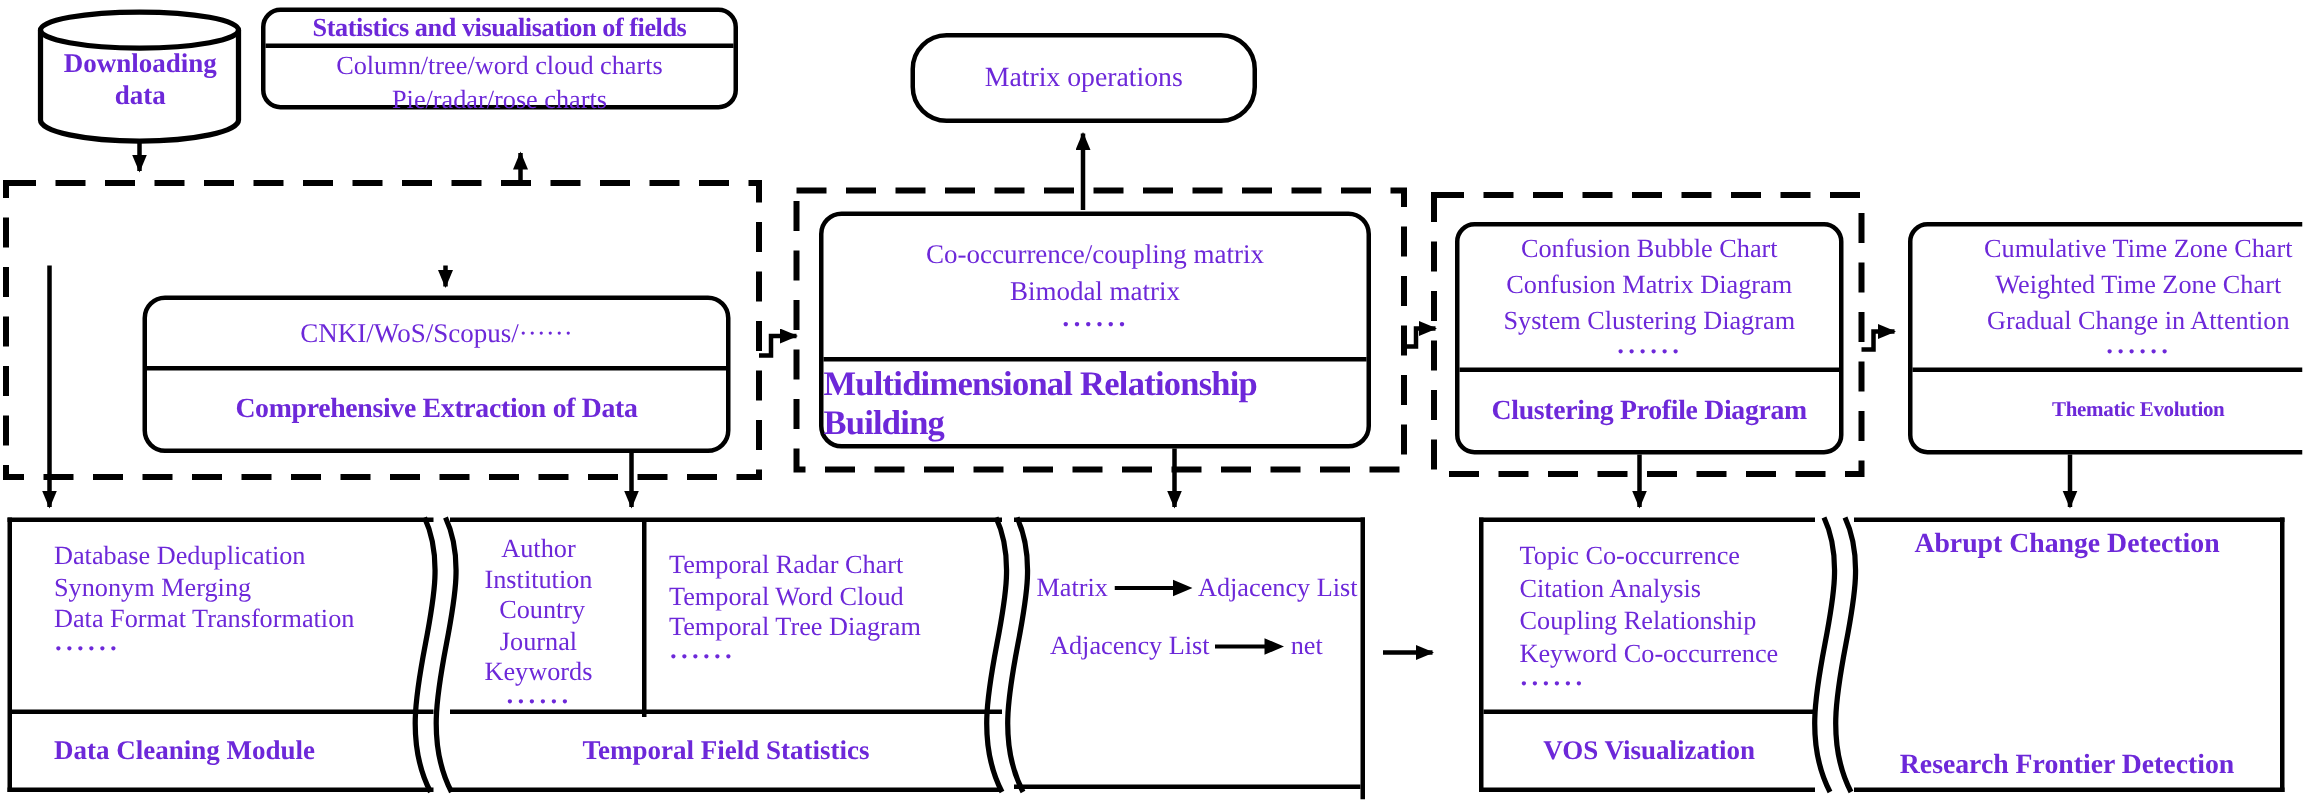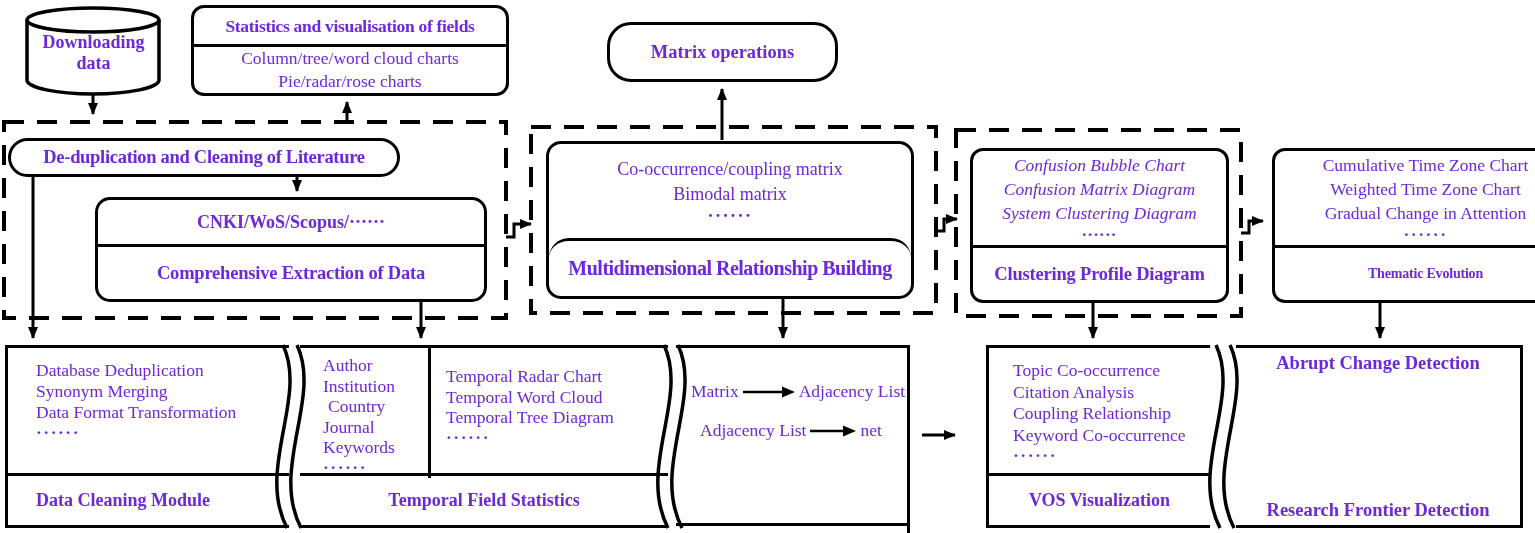--- a/index.html
+++ b/index.html
@@ -9,68 +9,67 @@
   }
   .abs{position:absolute;box-sizing:border-box;}
   .rbox{position:absolute;box-sizing:border-box;border:3.5px solid #000;border-radius:15px;
         background:transparent;display:flex;flex-direction:column;font-size:18px;}
   .rbody{flex:1;display:flex;flex-direction:column;align-items:center;justify-content:center;line-height:24px;}
   .rftr{border-top:3px solid #000;display:flex;align-items:center;justify-content:center;
         font-weight:700;letter-spacing:-0.2px;}
   .ln{white-space:nowrap;}
   .dots{font-weight:700;letter-spacing:1.5px;line-height:18px;}
   .pill{position:absolute;box-sizing:border-box;border:3.5px solid #000;border-radius:22px;
-        display:flex;align-items:center;justify-content:center;font-weight:700;white-space:nowrap;}
+        display:flex;align-items:center;justify-content:center;font-weight:400;white-space:nowrap;}
   .brect{position:absolute;box-sizing:border-box;border-top:3.5px solid #000;border-bottom:3.5px solid #000;}
   .bftr{position:absolute;left:0;right:0;bottom:0;height:49px;border-top:3px solid #000;
         display:flex;align-items:center;font-weight:700;font-size:18px;}
   .bftr.center{justify-content:center;}
   .items{position:absolute;font-size:17.5px;line-height:21px;white-space:nowrap;}
   .frow{position:absolute;display:flex;align-items:center;font-size:17.5px;white-space:nowrap;}
   .frow svg{margin:0 4px;}
   .cyl-label{position:absolute;text-align:center;font-weight:700;font-size:18px;line-height:21px;}
   svg.overlay{position:absolute;left:0;top:0;z-index:5;pointer-events:none;}
 </style>
 </head>
 <body>
 
 <div id="canvas">
 
   <div class="cyl-label" style="left:30px;top:32px;width:127px;">Downloading data</div>
 
-  <div class="rbox" style="left:191px;top:5px;width:318px;height:91px;border-radius:13px;text-align:center;">
+  <div class="rbox" style="left:174px;top:5px;width:318px;height:68px;border-radius:13px;text-align:center;">
     <div style="height:36px;border-bottom:3px solid #000;display:flex;align-items:center;justify-content:center;font-weight:700;font-size:17.5px;letter-spacing:-0.3px;white-space:nowrap;">Statistics and visualisation of fields</div>
     <div class="rbody" style="line-height:23px;font-size:17.5px;">
       <div class="ln">Column/tree/word cloud charts</div>
       <div class="ln">Pie/radar/rose charts</div>
     </div>
   </div>
 
   <div class="pill" style="left:607px;top:22px;width:231px;height:60px;border-radius:24px;font-size:18.5px;">Matrix operations</div>
 
-  <div class="pill" style="left:8px;top:138px;width:392px;height:39px;border-radius:20px;font-size:18.5px;letter-spacing:-0.3px;">De-duplication and Cleaning of Literature</div>
 
   <div class="rbox" style="left:95px;top:197px;width:392px;height:105px;">
-    <div class="rbody" style="flex:none;height:44px;font-weight:bold;">
+    <div class="rbody" style="flex:none;height:44px;">
       <div class="ln">CNKI/WoS/Scopus/······</div>
     </div>
     <div class="rftr" style="flex:1;font-size:18.5px;">Comprehensive Extraction of Data</div>
   </div>
 
   <div class="rbox" style="left:546px;top:141px;width:368px;height:158px;">
     <div class="rbody" style="line-height:25px;">
       <div class="ln">Co-occurrence/coupling matrix</div>
       <div class="ln">Bimodal matrix</div>
       <div class="ln dots">······</div>
     </div>
-    <div class="rftr" style="height:55px;font-size:20px;letter-spacing:-0.5px;border-radius:20px;">Multidimensional Relationship Building</div>
+    <div class="rftr" style="height:55px;font-size:23px;letter-spacing:-0.5px;">Multidimensional Relationship Building</div>
   </div>
 
   <div class="rbox" style="left:970px;top:148px;width:259px;height:155px;border-radius:13px;">
-    <div class="rbody" style="line-height:24px;font-size:17.5px;font-style:italic;">
+    <div class="rbody" style="line-height:24px;font-size:17.5px;">
       <div class="ln">Confusion Bubble Chart</div>
       <div class="ln">Confusion Matrix Diagram</div>
       <div class="ln">System Clustering Diagram</div>
       <div class="ln dots">······</div>
     </div>
     <div class="rftr" style="height:52px;font-size:18.5px;">Clustering Profile Diagram</div>
   </div>
 
   <div class="rbox" style="left:1272px;top:148px;width:307px;height:155px;border-radius:13px;">
     <div class="rbody" style="line-height:24px;font-size:17.5px;">
@@ -87,21 +86,21 @@
       <div>Database Deduplication</div>
       <div>Synonym Merging</div>
       <div>Data Format Transformation</div>
       <div class="dots">······</div>
     </div>
     <div class="bftr" style="padding-left:28px;">Data Cleaning Module</div>
   </div>
 
   <div class="brect" style="left:300px;top:345px;width:368px;height:183px;">
     <div class="abs" style="left:128px;top:0;height:130px;border-left:3px solid #000;"></div>
-    <div class="items" style="left:23px;top:7px;line-height:20.5px;">
+    <div class="items" style="left:23px;top:7px;line-height:20.5px;text-align:center;">
       <div>Author</div>
       <div>Institution</div>
       <div style="padding-left:5px;">Country</div>
       <div>Journal</div>
       <div>Keywords</div>
       <div class="dots">······</div>
     </div>
     <div class="items" style="left:146px;top:18px;line-height:20.5px;">
       <div>Temporal Radar Chart</div>
       <div>Temporal Word Cloud</div>

